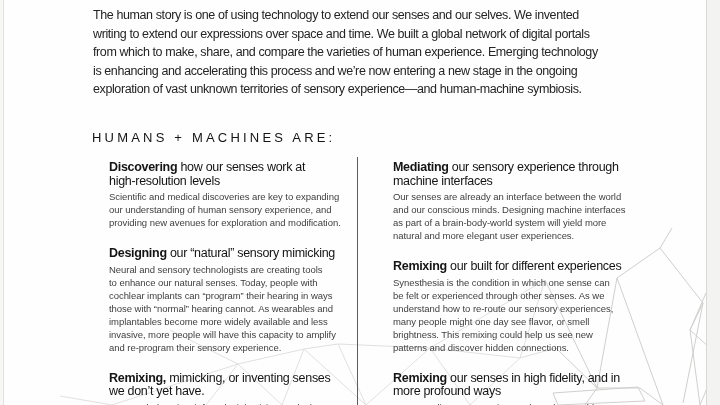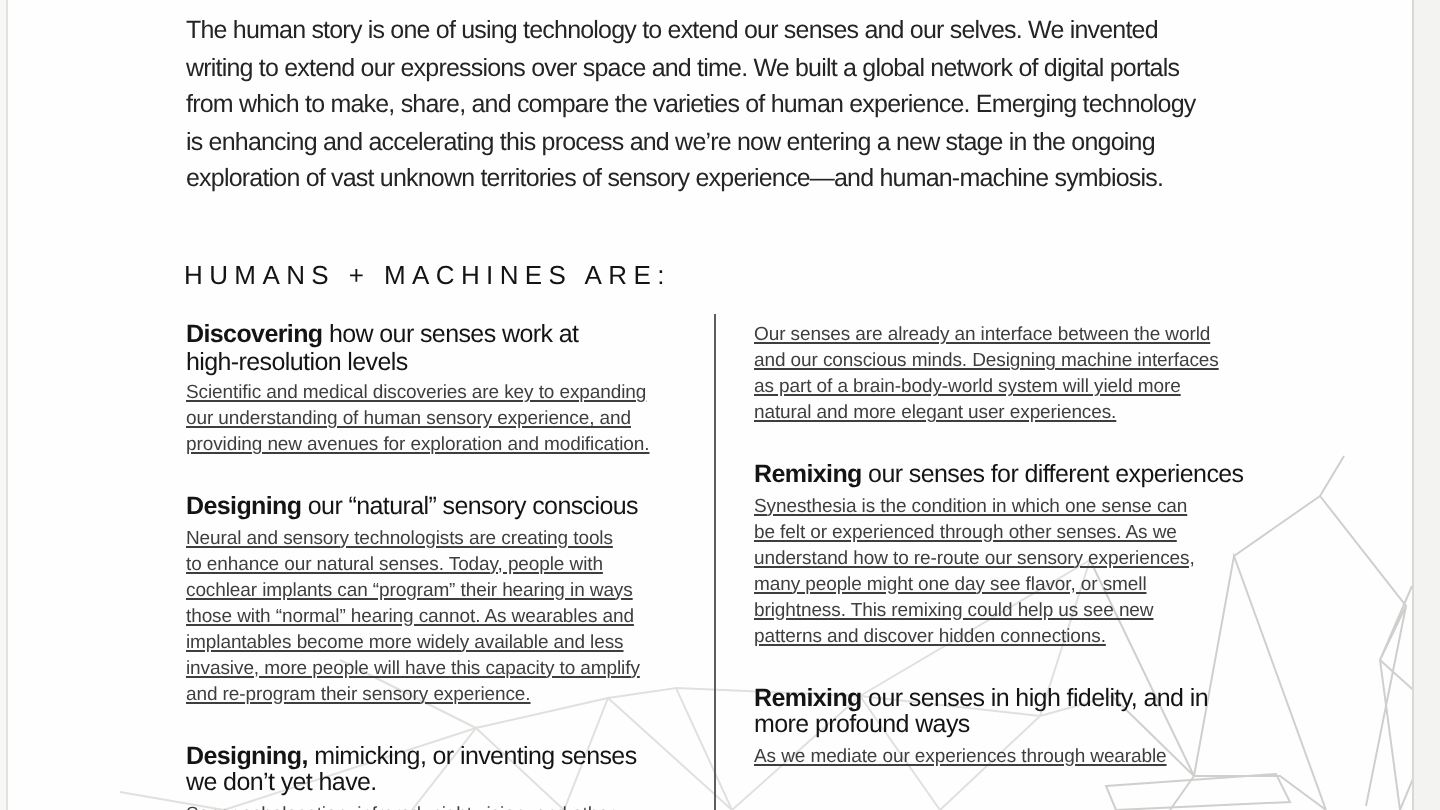--- a/index.html
+++ b/index.html
@@ -35,31 +35,31 @@
     font-size:13px;font-weight:normal;letter-spacing:3.2px;
     color:#141414;white-space:nowrap;
   }
 
   .col{position:absolute;top:161px;}
   .col-left{left:93px;width:270px;}
   .col-right{left:377px;width:284px;}
 
   .divider{position:absolute;left:357px;top:157px;width:1px;height:248px;background:#5d5d5d;}
 
-  .sec{margin:0 0 18px 0;}
+  .sec{margin:0 0 18px 16px;}
   .sec h3{
     margin:0 0 2px 0;
     font-size:12.5px;line-height:13.5px;font-weight:normal;letter-spacing:-0.3px;
     color:#141414;white-space:pre-line;
   }
   .sec h3 .lead{font-weight:bold;}
   .sec p{
     margin:0;
     font-size:9.5px;line-height:13px;letter-spacing:-0.05px;
-    color:#3e3e3e;white-space:pre-line;text-decoration:underline;
+    color:#3e3e3e;white-space:pre-line;
   }
 </style>
 </head>
 <body>
 
 <div class="canvas">
 
   <svg class="mesh" viewBox="0 0 720 405" aria-hidden="true">
     <g class="mesh-faint">
       <path d="M60,396 L112,405 L238,364 L206,405 M238,364 L282,405 L304,349 L238,364 M170,330 L238,364 M304,349 L338,344 L366,405 L304,349 M338,344 L430,348 L366,405 M430,348 L470,405 L520,358 L430,348 M545,280 L520,358 L556,348 M545,280 L430,348"></path>
@@ -89,45 +89,47 @@
 
     <div class="col col-left">
       <div class="sec">
         <h3><span class="lead">Discovering</span><span> how our senses work at
 high-resolution levels</span></h3>
         <p>Scientific and medical discoveries are key to expanding
 our understanding of human sensory experience, and
 providing new avenues for exploration and modification.</p>
       </div>
       <div class="sec">
-        <h3><span class="lead">Designing</span><span> our “natural” sensory conscious</span></h3>
+        <h3><span class="lead">Designing</span><span> our “natural” sensory mimicking</span></h3>
         <p>Neural and sensory technologists are creating tools
 to enhance our natural senses. Today, people with
 cochlear implants can “program” their hearing in ways
 those with “normal” hearing cannot. As wearables and
 implantables become more widely available and less
 invasive, more people will have this capacity to amplify
 and re-program their sensory experience.</p>
       </div>
       <div class="sec">
-        <h3><span class="lead">Designing,</span><span> mimicking, or inventing senses
+        <h3><span class="lead">Remixing,</span><span> mimicking, or inventing senses
 we don’t yet have.</span></h3>
         <p>Sonar echolocation, infrared, night vision, and other</p>
       </div>
     </div>
 
     <div class="col col-right">
       <div class="sec">
+        <h3><span class="lead">Mediating</span><span> our sensory experience through
+machine interfaces</span></h3>
         <p>Our senses are already an interface between the world
 and our conscious minds. Designing machine interfaces
 as part of a brain-body-world system will yield more
 natural and more elegant user experiences.</p>
       </div>
       <div class="sec">
-        <h3><span class="lead">Remixing</span><span> our senses for different experiences</span></h3>
+        <h3><span class="lead">Remixing</span><span> our built for different experiences</span></h3>
         <p>Synesthesia is the condition in which one sense can
 be felt or experienced through other senses. As we
 understand how to re-route our sensory experiences,
 many people might one day see flavor, or smell
 brightness. This remixing could help us see new
 patterns and discover hidden connections.</p>
       </div>
       <div class="sec">
         <h3><span class="lead">Remixing</span><span> our senses in high fidelity, and in
 more profound ways</span></h3>

